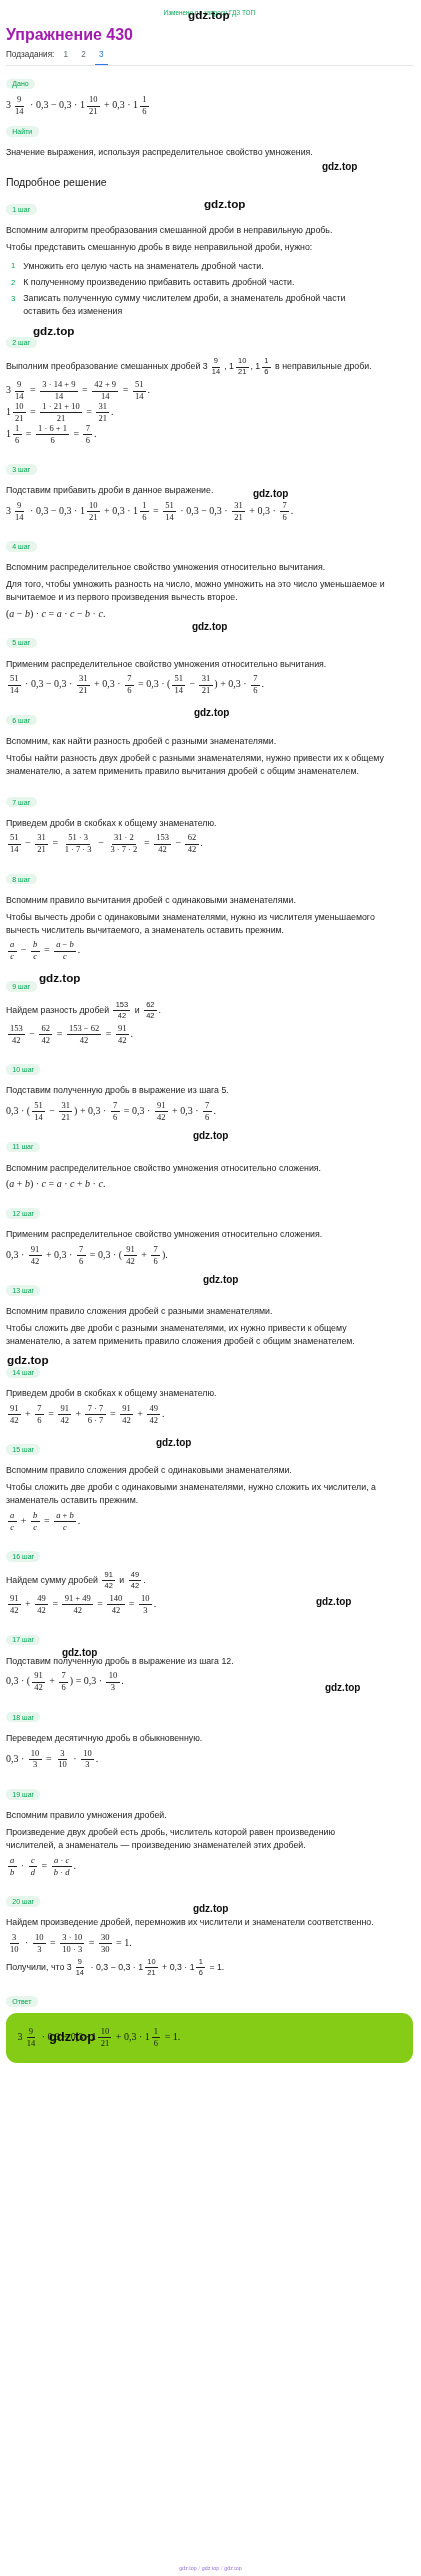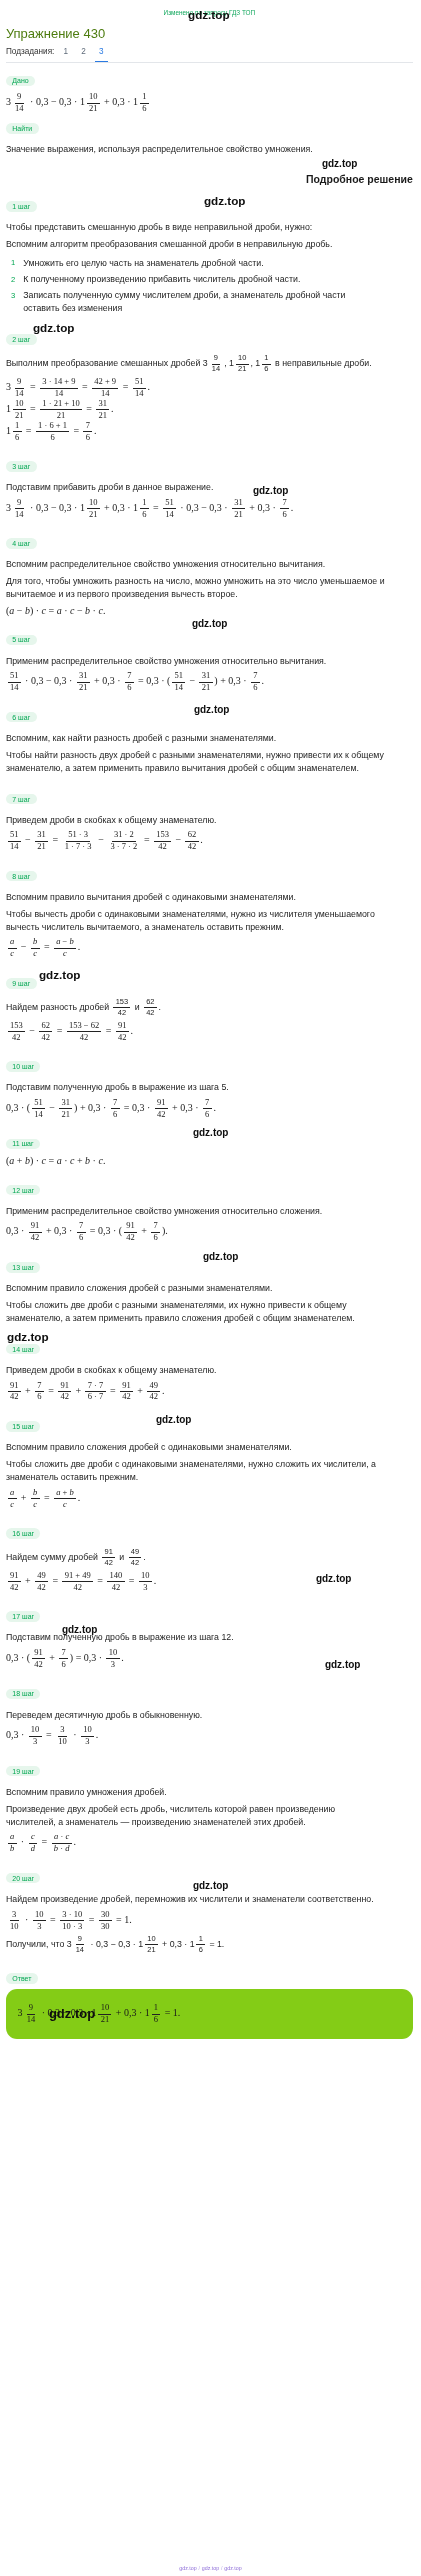--- a/index.html
+++ b/index.html
@@ -4,22 +4,22 @@
 <style>
   * { box-sizing: border-box; margin: 0; padding: 0; }
   html, body { background: #ffffff; }
   body { font-family: "Liberation Sans", sans-serif; color: #242424; }
   .page { width: 421px; min-height: 2576px; margin: 0 auto; position: relative;
           background: #fff; padding: 3.5px 8.2px 27px 5.9px; overflow: hidden; }
 
   .top-note { text-align: center; padding-top: 2.3px; }
   .top-note span { font-size: 6.4px; color: #12a85e; cursor: pointer; }
 
-  h1 { font-size: 13px; font-weight: 400; margin: 9.4px 0 5.9px; color: #4d7c0f; }
-  h2 { font-size: 10.5px; font-weight: 700; margin: 16.4px 0 2.3px; color: #1b1b1b; text-align: right; }
+  h1 { font-size: 16px; font-weight: 700; margin: 9.4px 0 5.9px; color: #a21caf; }
+  h2 { font-size: 10.5px; font-weight: 400; margin: 16.4px 0 2.3px; color: #1b1b1b; }
 
   .tabs { display: flex; align-items: flex-end; gap: 5px;
           border-bottom: 0.6px solid #e3e6ea; margin: 4.7px 0 11.7px; }
   .tabs-label { font-size: 8.2px; color: #333; padding-bottom: 5.3px; }
   .tab { font-size: 8.2px; color: #5f6b7a; padding: 0 4.1px 5.3px; cursor: pointer; }
   .tab.active { color: #2a7ae2; border-bottom: 1.2px solid #2a7ae2; margin-bottom: -0.6px; }
 
   .badge { display: inline-block; font-size: 7px; color: #00a651; background: #e6f6ec;
            border-radius: 7px; padding: 1.8px 6.4px; margin: 0 0 5.9px; }
 
@@ -94,25 +94,25 @@
     <span class="wm" style="top:36px;left:316px">gdz.top</span>
   </section>
 
   <div class="heading-row">
     <h2>Подробное решение</h2>
     <span class="wm wm-lg" style="top:21px;left:198px">gdz.top</span>
   </div>
 
   <section class="step" style="margin-top:15px">
     <span class="badge">1 шаг</span>
+    <p class="txt">Вспомним алгоритм преобразования смешанной дроби в неправильную дробь.</p>
     <p class="txt">Чтобы представить смешанную дробь в виде неправильной дроби, нужно:</p>
-    <p class="txt">Вспомним алгоритм преобразования смешанной дроби в неправильную дробь.</p>
     <ol class="green-list">
       <li>Умножить его целую часть на знаменатель дробной части.</li>
-      <li>К полученному произведению прибавить числитель дробной части.</li>
+      <li>К полученному произведению прибавить оставить дробной части.</li>
       <li>Записать полученную сумму числителем дроби, а знаменатель дробной части оставить без изменения</li>
     </ol>
     <span class="wm wm-lg" style="top:121px;left:27px">gdz.top</span>
   </section>
 
   <section class="step">
     <span class="badge">2 шаг</span>
     <p class="txt">Выполним преобразование смешанных дробей 3<span class="frac">
           <span class="num">9</span>
           <span class="den">14</span>
@@ -304,20 +304,21 @@
           <span class="den">42</span>
         </span> + 0,3 · <span class="frac">
           <span class="num">7</span>
           <span class="den">6</span>
         </span>.</div>
     <span class="wm" style="top:67px;left:187px">gdz.top</span>
   </section>
 
   <section class="step">
     <span class="badge">11 шаг</span>
+    <p class="txt">Вспомним распределительное свойство умножения относительно сложения.</p>
     <div class="math">(<i>a</i> + <i>b</i>) · <i>c</i> = <i>a</i> · <i>c</i> + <i>b</i> · <i>c</i>.</div>
   </section>
 
   <section class="step">
     <span class="badge">12 шаг</span>
     <p class="txt">Применим распределительное свойство умножения относительно сложения.</p>
     <div class="math">0,3 · <span class="frac">
           <span class="num">91</span>
           <span class="den">42</span>
         </span> + 0,3 · <span class="frac">

